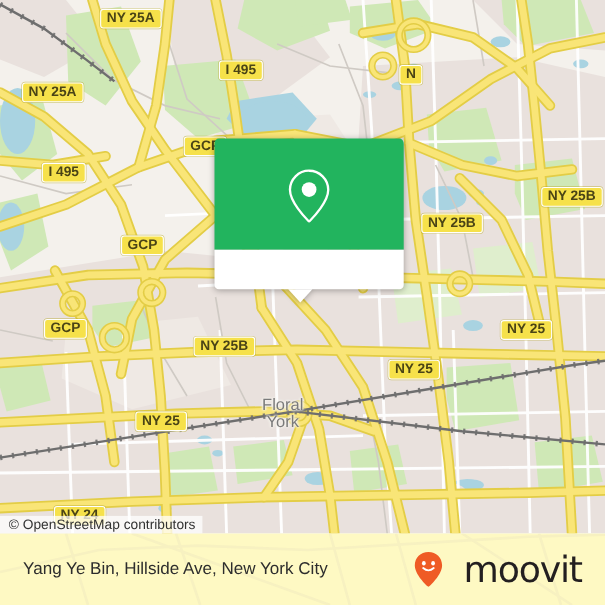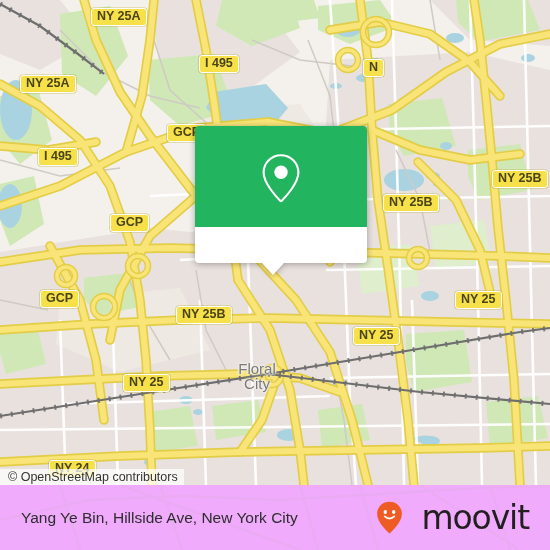--- a/index.html
+++ b/index.html
@@ -100,21 +100,21 @@
     border-top: 12px solid #ffffff;
   }
 
   
   #footer {
     position: absolute;
     left: 0;
     top: 485px;
     width: 550px;
     height: 65px;
-    background: #f0abfc;
+    background: #fef9c3;
     overflow: hidden;
   }
   #footer-watermark {
     position: absolute;
     left: 0;
     top: -485px;
     opacity: 0.10;
     pointer-events: none;
   }
   #footer-inner {
@@ -338,21 +338,21 @@
       <g stroke="#6e6e6e" stroke-width="5" stroke-dasharray="2 9" fill="none" opacity="0.9">
         <path d="M 0 416 L 140 394 L 268 374 L 400 352 L 520 332 L 550 328"></path>
         <path d="M 268 374 L 420 392 L 550 404"></path>
         <path d="M 0 4 L 40 26 L 78 54 L 104 74"></path>
       </g>
     </svg>
 
     <div style="position:absolute;left:0;top:0;width:550px;height:466px;">
         <div style="position: absolute; left: 257px; top: 376px; transform: translate(-50%, -50%); text-align: center; font: 15px / 15px &quot;Liberation Sans&quot;, sans-serif; color: rgb(122, 122, 122); white-space: nowrap; text-shadow: rgb(244, 241, 236) 0px 0px 2px, rgb(244, 241, 236) 0px 0px 3px, rgb(244, 241, 236) 1px 0px 2px, rgb(244, 241, 236) -1px 0px 2px;">
           <div>Floral</div>
-          <div>City</div>
+          <div>York</div>
         </div>
       </div>
 
     <div id="shields" style="position:absolute;left:0;top:0;width:466px;height:485px;">
         <div style="position: absolute; left: 91px; top: 8px; background: rgb(246, 225, 74); border: 1.6px solid rgb(255, 255, 255); border-radius: 3px; padding: 1px 5px 2px; font: bold 12.5px / 13px &quot;Liberation Sans&quot;, sans-serif; color: rgb(74, 68, 22); white-space: nowrap; box-shadow: rgba(180, 165, 40, 0.55) 0px 0px 0px 0.6px;">NY 25A</div>
         <div style="position: absolute; left: 20px; top: 75px; background: rgb(246, 225, 74); border: 1.6px solid rgb(255, 255, 255); border-radius: 3px; padding: 1px 5px 2px; font: bold 12.5px / 13px &quot;Liberation Sans&quot;, sans-serif; color: rgb(74, 68, 22); white-space: nowrap; box-shadow: rgba(180, 165, 40, 0.55) 0px 0px 0px 0.6px;">NY 25A</div>
         <div style="position: absolute; left: 199px; top: 55px; background: rgb(246, 225, 74); border: 1.6px solid rgb(255, 255, 255); border-radius: 3px; padding: 1px 5px 2px; font: bold 12.5px / 13px &quot;Liberation Sans&quot;, sans-serif; color: rgb(74, 68, 22); white-space: nowrap; box-shadow: rgba(180, 165, 40, 0.55) 0px 0px 0px 0.6px;">I 495</div>
         <div style="position: absolute; left: 38px; top: 148px; background: rgb(246, 225, 74); border: 1.6px solid rgb(255, 255, 255); border-radius: 3px; padding: 1px 5px 2px; font: bold 12.5px / 13px &quot;Liberation Sans&quot;, sans-serif; color: rgb(74, 68, 22); white-space: nowrap; box-shadow: rgba(180, 165, 40, 0.55) 0px 0px 0px 0.6px;">I 495</div>
         <div style="position: absolute; left: 167px; top: 124px; background: rgb(246, 225, 74); border: 1.6px solid rgb(255, 255, 255); border-radius: 3px; padding: 1px 5px 2px; font: bold 12.5px / 13px &quot;Liberation Sans&quot;, sans-serif; color: rgb(74, 68, 22); white-space: nowrap; box-shadow: rgba(180, 165, 40, 0.55) 0px 0px 0px 0.6px;">GCP</div>
         <div style="position: absolute; left: 110px; top: 214px; background: rgb(246, 225, 74); border: 1.6px solid rgb(255, 255, 255); border-radius: 3px; padding: 1px 5px 2px; font: bold 12.5px / 13px &quot;Liberation Sans&quot;, sans-serif; color: rgb(74, 68, 22); white-space: nowrap; box-shadow: rgba(180, 165, 40, 0.55) 0px 0px 0px 0.6px;">GCP</div>

